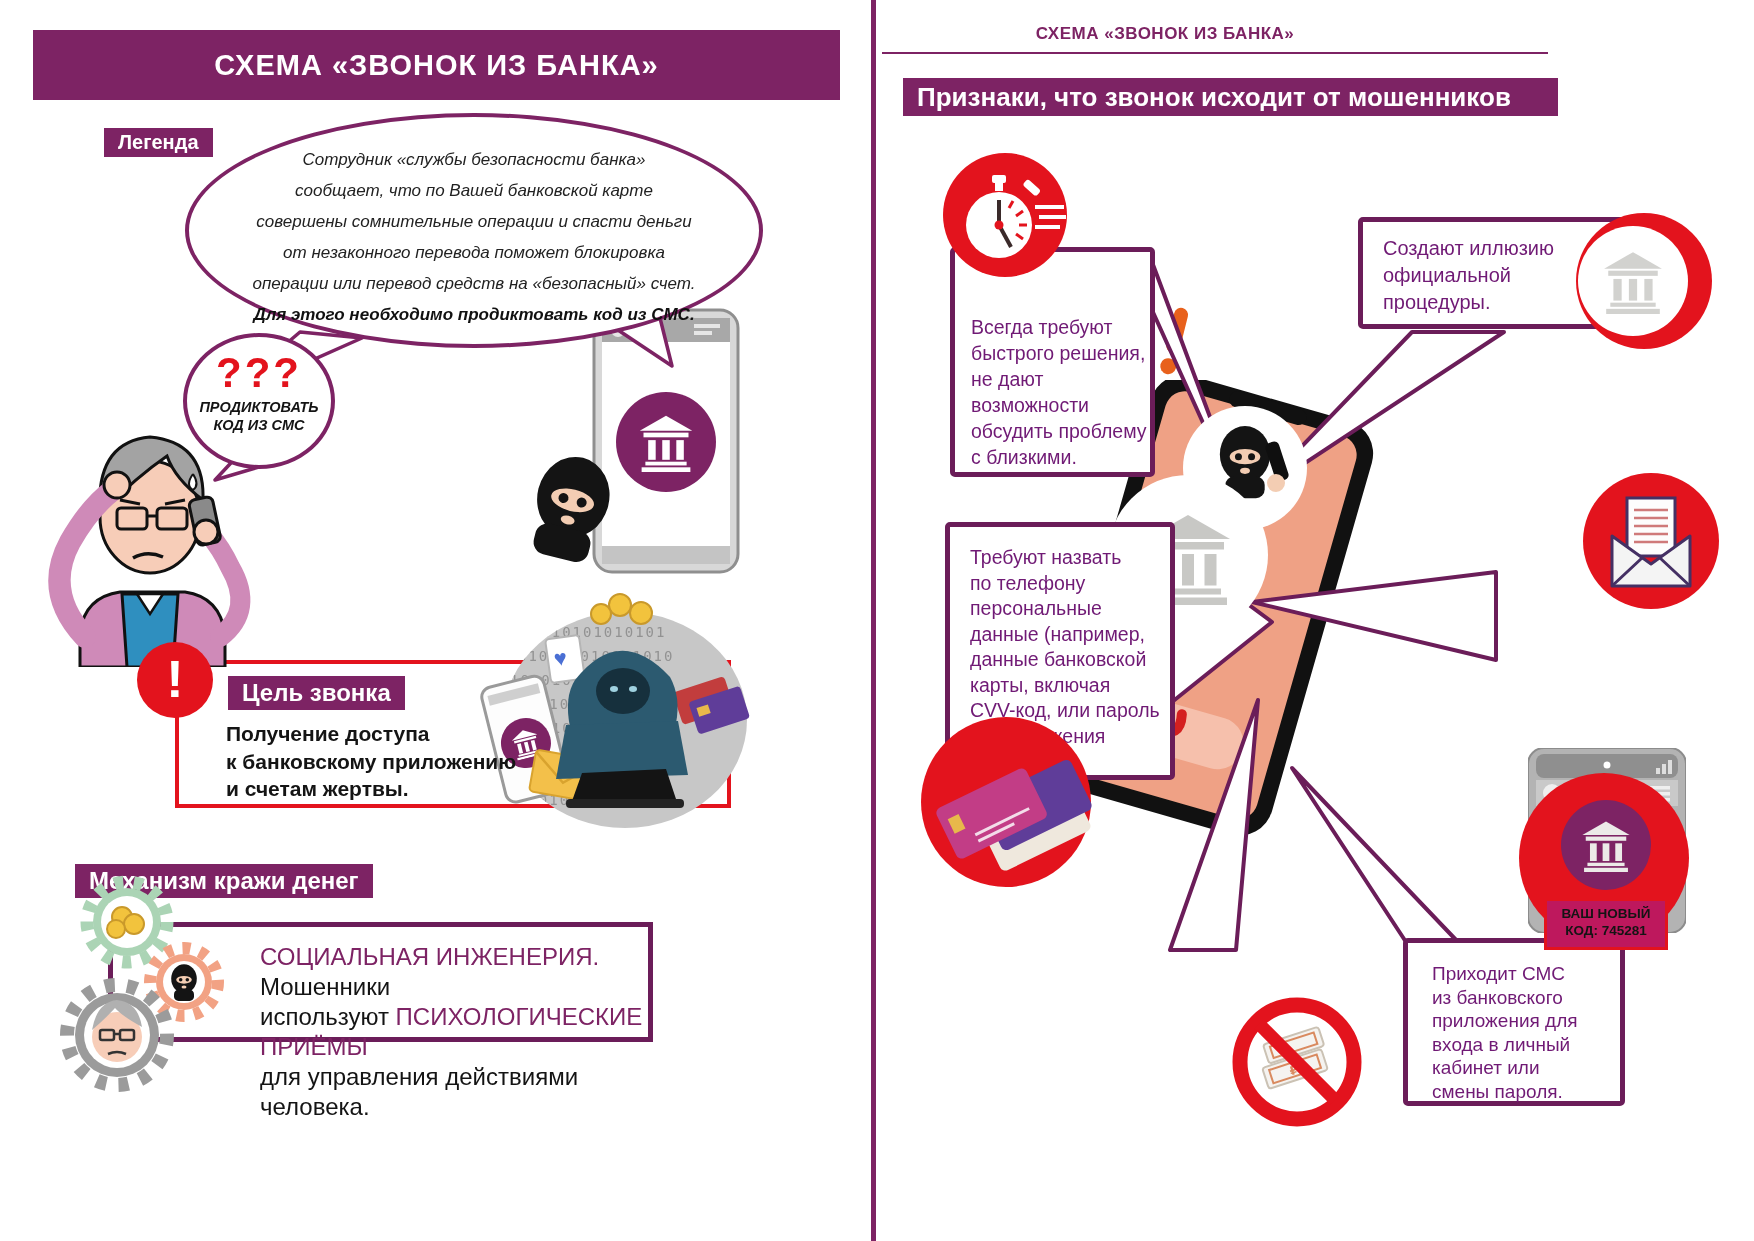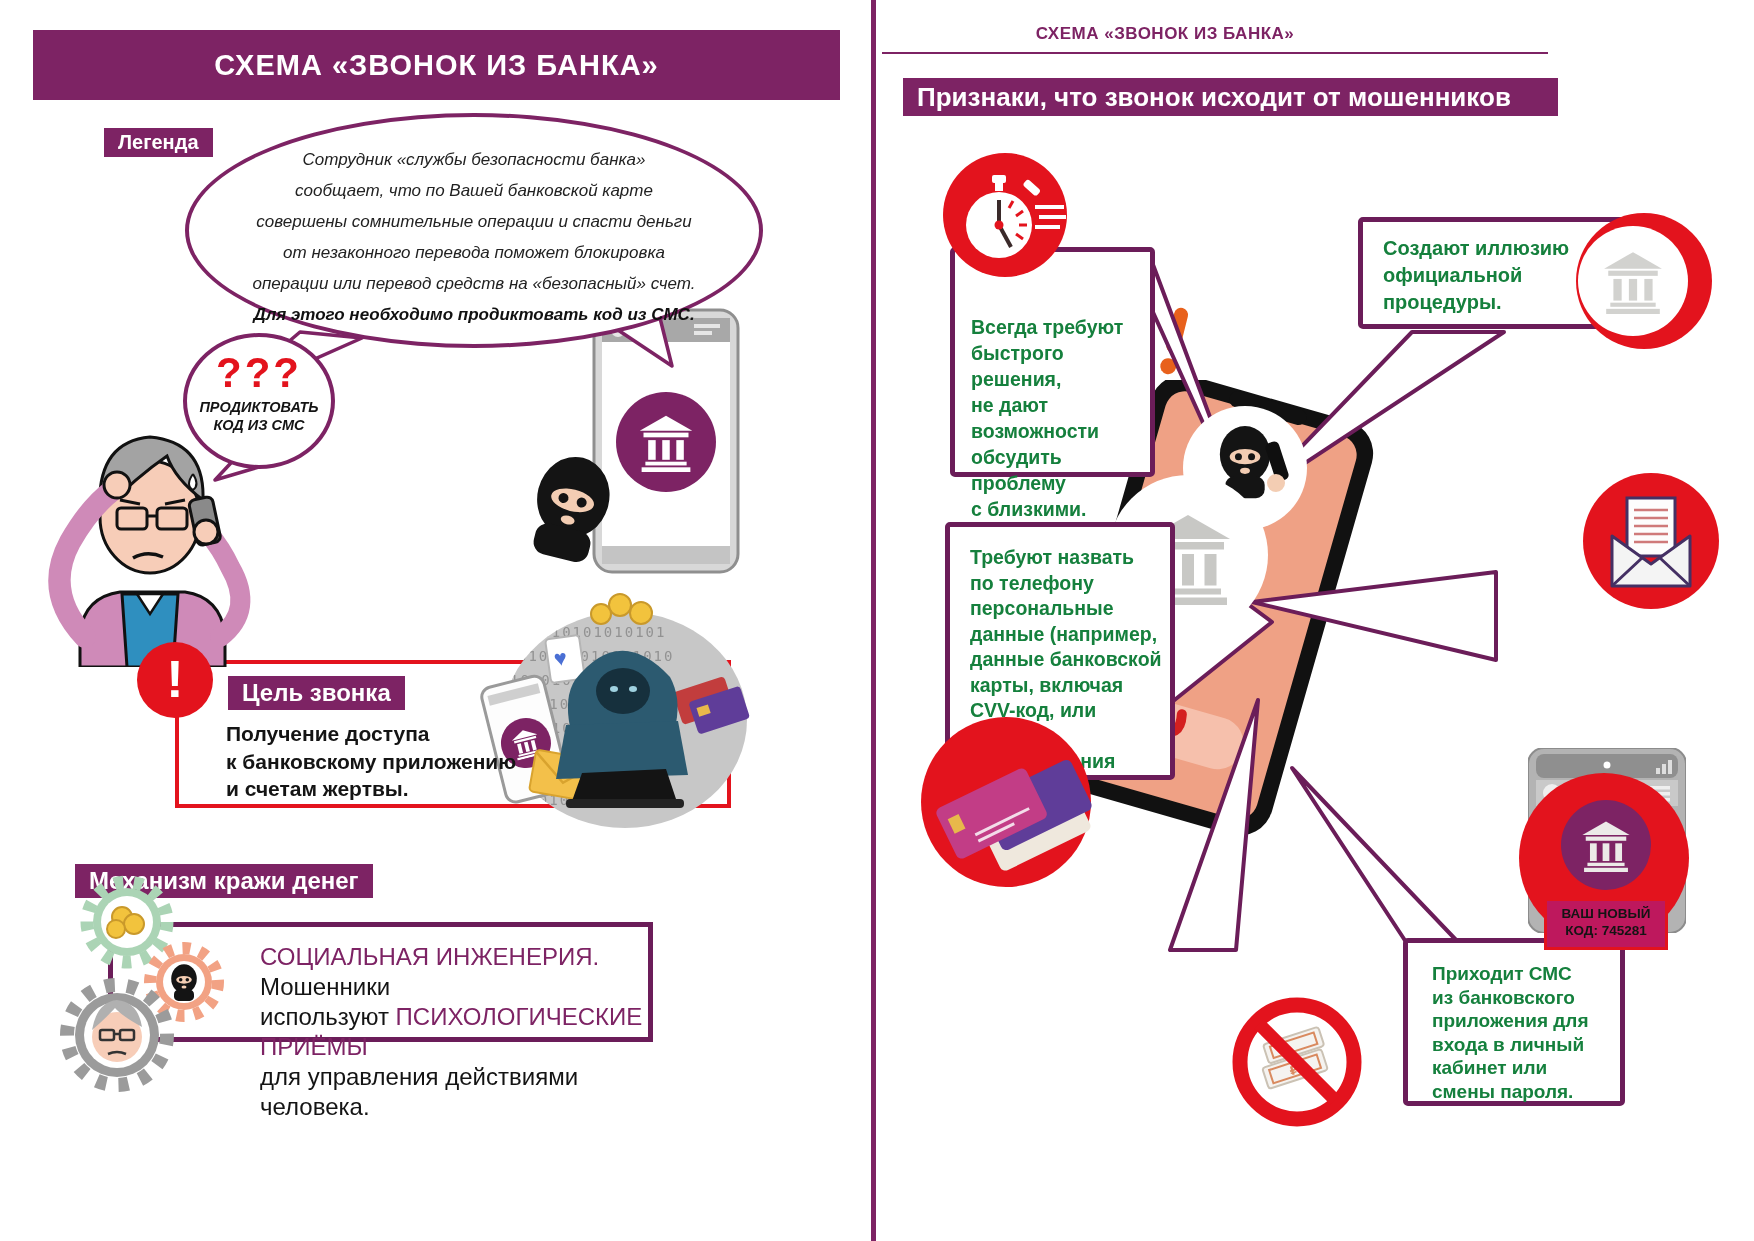--- a/index.html
+++ b/index.html
@@ -34,21 +34,21 @@
   .social-text{margin:15px 0 0 147px;font-weight:normal;font-size:24px;line-height:30px;}
   .hl{color:var(--accent);}
   .divider{left:871px;top:0;width:5px;height:1241px;background:var(--accent);z-index:0;}
   
   .r-header{left:880px;top:24px;width:570px;text-align:center;color:var(--accent);
     font-weight:bold;font-size:17px;letter-spacing:.5px;z-index:5;}
   .r-rule{left:882px;top:52px;width:666px;height:2px;background:var(--accent);z-index:5;}
   .r-bar{left:903px;top:78px;width:655px;height:38px;background:var(--accent);color:#fff;
     font-weight:bold;font-size:26px;line-height:38px;padding-left:14px;box-sizing:border-box;z-index:5;}
   .pbox{position:absolute;background:#fff;border:5px solid var(--border);border-radius:5px;
-    font-weight:bold;color:#15803d;z-index:5;box-sizing:border-box;}
+    font-weight:normal;color:#701a75;z-index:5;box-sizing:border-box;}
   .box-urgency{left:950px;top:247px;width:205px;height:230px;padding:62px 0 0 16px;font-size:19.5px;line-height:26px;}
   .box-official{left:1358px;top:217px;width:302px;height:112px;padding:13px 0 0 20px;font-size:20px;line-height:27px;}
   .box-personal{left:945px;top:522px;width:230px;height:258px;padding:18px 0 0 20px;font-size:19.5px;line-height:25.5px;}
   .box-sms{left:1493px;top:563px;width:228px;height:140px;padding:17px 0 0 22px;font-size:20px;line-height:27px;}
   .box-pressure{left:940px;top:952px;width:322px;height:152px;padding:28px 0 0 28px;font-size:20px;line-height:27px;}
   .box-newcode{left:1403px;top:938px;width:222px;height:168px;padding:19px 0 0 24px;font-size:19px;line-height:23.5px;}
   .icon-circle{position:absolute;border-radius:50%;background:var(--red);z-index:6;}
   .code-box{left:1544px;top:898px;width:118px;height:42px;background:#be185d;border:3px solid var(--red);
     z-index:7;text-align:center;font-weight:bold;font-size:13.5px;line-height:17px;padding-top:4px;box-sizing:content-box;}.z2{z-index:2}.z3{z-index:3}.z4{z-index:4}.z6{z-index:6}
   svg{display:block;}

